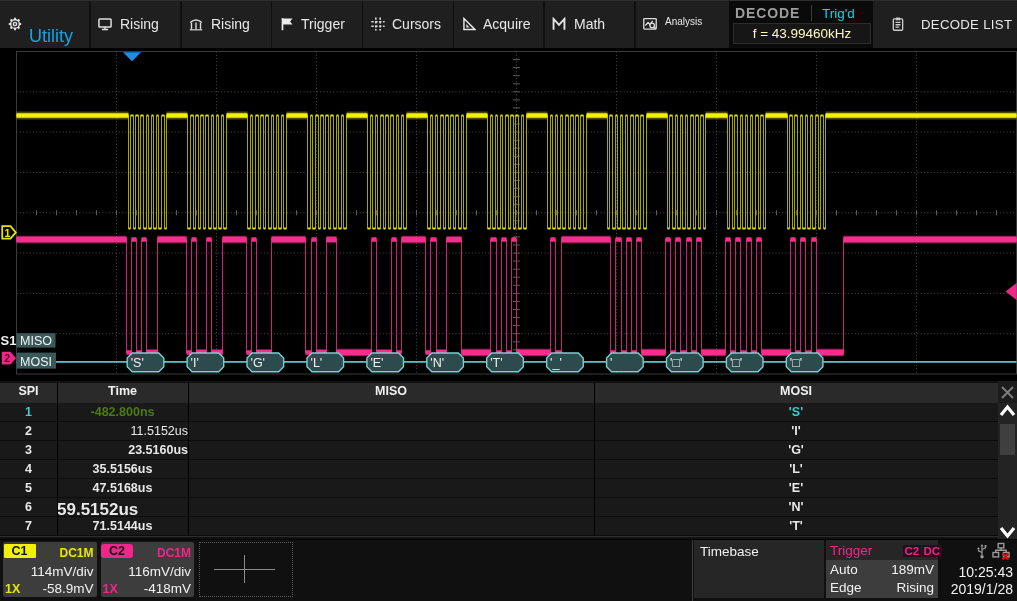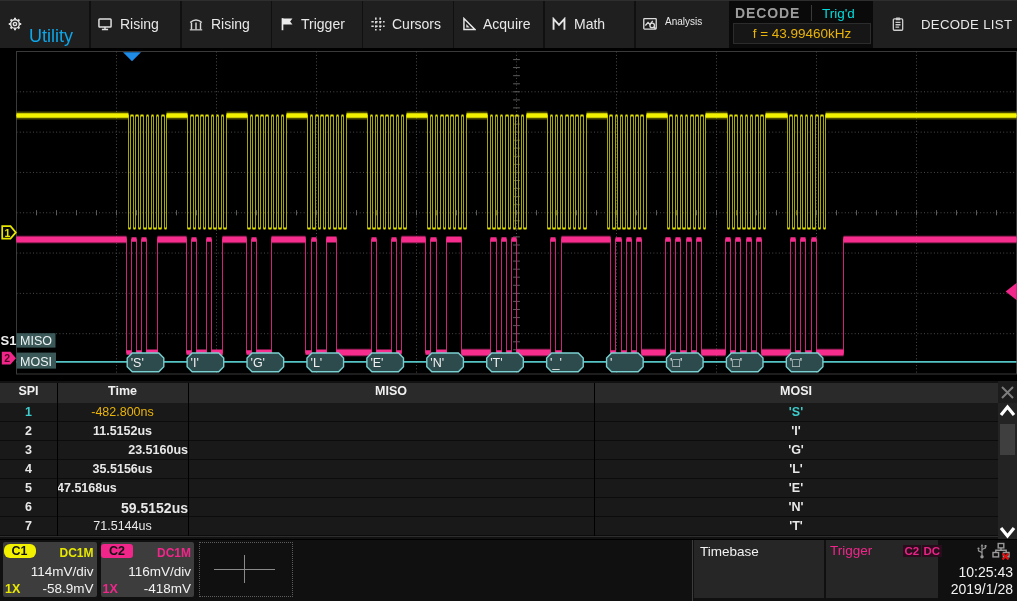--- a/index.html
+++ b/index.html
@@ -76,21 +76,21 @@
         <path d="M13.8 12.8 L16.2 15.2" stroke-width="2.2"></path>
       </g>
     </svg>
 <div style="position:absolute;left:665px;top:15px;font-size:10px;color:#e8e8e8">Analysis</div>
 
 <div class="abs" style="left:729px;top:0;width:144px;height:47px;background:#0a0a0a"></div>
 <div class="abs" style="left:735px;top:4px;font-size:14px;font-weight:bold;letter-spacing:0.9px;color:#9c9c9c">DECODE</div>
 <div class="abs" style="left:811px;top:4px;width:1px;height:16px;background:#3a3a3a"></div>
 <div class="abs" style="left:822px;top:5px;font-size:13.5px;color:#00dcdc">Trig'd</div>
 <div class="abs" style="left:733px;top:22px;width:138px;height:21px;background:#161616;border:1px solid #2c2c2c"></div>
-<div class="abs" style="left:733px;top:25px;width:138px;text-align:center;font-size:13.5px;color:#eab308">f = 43.99460kHz</div>
+<div class="abs" style="left:733px;top:25px;width:138px;text-align:center;font-size:13.5px;color:#fef9c3">f = 43.99460kHz</div>
 
 <div class="abs" style="left:873px;top:0;width:144px;height:47px;background:#1f1f1f"></div>
 <svg style="position:absolute;left:891px;top:15.5px" width="14" height="14" viewBox="0 0 18 18">
       <g fill="none" stroke="#cccccc" stroke-width="1.7">
 <rect x="3" y="2.5" width="12" height="14.5" rx="1.2"></rect>
 <rect x="6.2" y="0.8" width="5.6" height="3.4" rx="0.8" fill="#cccccc" stroke="none"></rect>
 <path d="M5.8 7 H12.2 M5.8 10 H12.2 M5.8 13 H10.5"></path>
       </g>
     </svg>
 <div class="abs" style="left:921px;top:16px;font-size:13.2px;letter-spacing:0.3px;color:#e8e8e8">DECODE&nbsp;LIST</div>
@@ -153,45 +153,45 @@
 </svg>
 
 <div class="abs" style="left:0;top:381px;width:1017px;height:158px;background:#111">
   <div class="abs" style="left:0;top:2px;width:998px;height:19.5px;background:#2a2a2a"></div>
   <div class="abs" style="left:0;top:3px;width:57px;text-align:center;font-size:12.5px;font-weight:bold;color:#f0f0f0">SPI</div>
   <div class="abs" style="left:57px;top:3px;width:131px;text-align:center;font-size:12.5px;font-weight:bold;color:#f0f0f0">Time</div>
   <div class="abs" style="left:188px;top:3px;width:406px;text-align:center;font-size:12.5px;font-weight:bold;color:#f0f0f0">MISO</div>
   <div class="abs" style="left:594px;top:3px;width:404px;text-align:center;font-size:12.5px;font-weight:bold;color:#f0f0f0">MOSI</div>
   <div class="abs" style="left:0;top:21.5px;width:998px;height:19px;background:#191919;border-bottom:1px solid #0c0c0c"></div>
   <div class="abs" style="left:0;top:24.0px;width:57px;text-align:center;font-size:12.5px;font-weight:bold;color:#3ecccc">1</div>
-  <div class="abs" style="left:57px;top:24.0px;width:131px;text-align:center;font-size:12.5px;font-weight:normal;color:#eab308">-482.800ns</div>
+  <div class="abs" style="left:57px;top:24.0px;width:131px;text-align:center;font-size:12.5px;font-weight:bold;color:#4d7c0f">-482.800ns</div>
   <div class="abs" style="left:594px;top:24.0px;width:404px;text-align:center;font-size:12.5px;font-weight:bold;color:#3ecccc">'S'</div>
   <div class="abs" style="left:0;top:40.5px;width:998px;height:19px;background:#191919;border-bottom:1px solid #0c0c0c"></div>
   <div class="abs" style="left:0;top:43.0px;width:57px;text-align:center;font-size:12.5px;font-weight:bold;color:#e8e8e8">2</div>
-  <div class="abs" style="left:57px;top:43.0px;width:131px;text-align:center;font-size:12.5px;font-weight:bold;color:#e8e8e8">11.5152us</div>
+  <div class="abs" style="left:57px;top:43.0px;width:131px;text-align:right;font-size:12.5px;font-weight:normal;color:#e8e8e8">11.5152us</div>
   <div class="abs" style="left:594px;top:43.0px;width:404px;text-align:center;font-size:12.5px;font-weight:bold;color:#e8e8e8">'I'</div>
   <div class="abs" style="left:0;top:59.5px;width:998px;height:19px;background:#191919;border-bottom:1px solid #0c0c0c"></div>
   <div class="abs" style="left:0;top:62.0px;width:57px;text-align:center;font-size:12.5px;font-weight:bold;color:#e8e8e8">3</div>
   <div class="abs" style="left:57px;top:62.0px;width:131px;text-align:right;font-size:12.5px;font-weight:bold;color:#e8e8e8">23.5160us</div>
   <div class="abs" style="left:594px;top:62.0px;width:404px;text-align:center;font-size:12.5px;font-weight:bold;color:#e8e8e8">'G'</div>
   <div class="abs" style="left:0;top:78.5px;width:998px;height:19px;background:#191919;border-bottom:1px solid #0c0c0c"></div>
   <div class="abs" style="left:0;top:81.0px;width:57px;text-align:center;font-size:12.5px;font-weight:bold;color:#e8e8e8">4</div>
   <div class="abs" style="left:57px;top:81.0px;width:131px;text-align:center;font-size:12.5px;font-weight:bold;color:#e8e8e8">35.5156us</div>
   <div class="abs" style="left:594px;top:81.0px;width:404px;text-align:center;font-size:12.5px;font-weight:bold;color:#e8e8e8">'L'</div>
   <div class="abs" style="left:0;top:97.5px;width:998px;height:19px;background:#191919;border-bottom:1px solid #0c0c0c"></div>
   <div class="abs" style="left:0;top:100.0px;width:57px;text-align:center;font-size:12.5px;font-weight:bold;color:#e8e8e8">5</div>
-  <div class="abs" style="left:57px;top:100.0px;width:131px;text-align:left;font-size:12.5px;font-weight:bold;color:#e8e8e8">47.5168us</div>
+  <div class="abs" style="left:57px;top:100.0px;width:131px;text-align:center;font-size:12.5px;font-weight:bold;color:#e8e8e8">47.5168us</div>
   <div class="abs" style="left:594px;top:100.0px;width:404px;text-align:center;font-size:12.5px;font-weight:bold;color:#e8e8e8">'E'</div>
   <div class="abs" style="left:0;top:116.5px;width:998px;height:19px;background:#191919;border-bottom:1px solid #0c0c0c"></div>
   <div class="abs" style="left:0;top:119.0px;width:57px;text-align:center;font-size:12.5px;font-weight:bold;color:#e8e8e8">6</div>
-  <div class="abs" style="left:57px;top:119.0px;width:131px;text-align:right;font-size:14px;font-weight:bold;color:#e8e8e8">59.5152us</div>
+  <div class="abs" style="left:57px;top:119.0px;width:131px;text-align:left;font-size:17px;font-weight:bold;color:#e8e8e8">59.5152us</div>
   <div class="abs" style="left:594px;top:119.0px;width:404px;text-align:center;font-size:12.5px;font-weight:bold;color:#e8e8e8">'N'</div>
   <div class="abs" style="left:0;top:135.5px;width:998px;height:19px;background:#191919;border-bottom:1px solid #0c0c0c"></div>
   <div class="abs" style="left:0;top:138.0px;width:57px;text-align:center;font-size:12.5px;font-weight:bold;color:#e8e8e8">7</div>
-  <div class="abs" style="left:57px;top:138.0px;width:131px;text-align:center;font-size:12.5px;font-weight:normal;color:#e8e8e8">71.5144us</div>
+  <div class="abs" style="left:57px;top:138.0px;width:131px;text-align:center;font-size:12.5px;font-weight:bold;color:#e8e8e8">71.5144us</div>
   <div class="abs" style="left:594px;top:138.0px;width:404px;text-align:center;font-size:12.5px;font-weight:bold;color:#e8e8e8">'T'</div>
 
   <div class="abs" style="left:57px;top:2px;width:1px;height:153px;background:#000"></div>
   <div class="abs" style="left:188px;top:2px;width:1px;height:153px;background:#000"></div>
   <div class="abs" style="left:594px;top:2px;width:1px;height:153px;background:#000"></div>
   <div class="abs" style="left:0px;top:154.5px;width:998px;height:1px;background:#2e2e2e"></div>
 
   <div class="abs" style="left:998px;top:0;width:19px;height:22px;background:#1c1c1c"></div>
   <svg class="abs" style="left:999px;top:3px" width="17" height="17" viewBox="0 0 17 17">
       <path d="M3 3 L14 14 M14 3 L3 14" stroke="#7d7d7d" stroke-width="2" fill="none"></path>
@@ -202,21 +202,21 @@
     </svg>
   <div class="abs" style="left:1000px;top:43px;width:15px;height:31px;background:#3f3f3f"></div>
   <svg class="abs" style="left:999px;top:144px" width="17" height="14" viewBox="0 0 17 14">
       <path d="M2 3 L8.5 11 L15 3" stroke="#fff" stroke-width="3.2" fill="none"></path>
     </svg>
 </div>
 
 <div class="abs" style="left:0;top:540px;width:1017px;height:61px;background:#101010">
 
   <div class="abs" style="left:3px;top:1.5px;width:93.5px;height:55.5px;background:#3d3d3d;border-radius:2px">
-    <div class="abs" style="left:0.5px;top:2.5px;width:32px;height:14px;background:#f2f200;border-radius:6px;text-align:center;font-size:12.5px;font-weight:bold;color:#111;line-height:14px">C1</div>
+    <div class="abs" style="left:0.5px;top:2.5px;width:32px;height:14px;background:#f2f200;border-radius:1px;text-align:center;font-size:12.5px;font-weight:bold;color:#111;line-height:14px">C1</div>
     <div class="abs" style="right:3px;top:4px;font-size:12px;font-weight:bold;color:#e8e800">DC1M</div>
     <div class="abs" style="right:3px;top:22px;font-size:13.5px;color:#f2f2f2">114mV/div</div>
     <div class="abs" style="left:2px;top:40px;font-size:12.5px;font-weight:bold;color:#e8e800">1X</div>
     <div class="abs" style="right:3px;top:39px;font-size:13.5px;color:#f2f2f2">-58.9mV</div>
   </div>
 
   <div class="abs" style="left:100.5px;top:1.5px;width:93.5px;height:55.5px;background:#3d3d3d;border-radius:2px">
     <div class="abs" style="left:0.5px;top:2.5px;width:32px;height:14px;background:#f0268b;border-radius:3px;text-align:center;font-size:12.5px;font-weight:bold;color:#111;line-height:14px">C2</div>
     <div class="abs" style="right:3px;top:4px;font-size:12px;font-weight:bold;color:#f0268b">DC1M</div>
     <div class="abs" style="right:3px;top:22px;font-size:13.5px;color:#f2f2f2">116mV/div</div>
@@ -231,20 +231,26 @@
   <div class="abs" style="left:691.5px;top:0;width:1px;height:61px;background:#3c3c3c"></div>
 
   <div class="abs" style="left:694px;top:0;width:130px;height:58px;background:#262626">
     <div class="abs" style="left:6px;top:3.5px;font-size:13.5px;color:#f2f2f2">Timebase</div>
   </div>
 
   <div class="abs" style="left:826px;top:0;width:112px;height:58px;background:#262626">
     <div class="abs" style="left:4px;top:3px;font-size:13.5px;color:#f0268b">Trigger</div>
     <div class="abs" style="left:77px;top:5px;font-size:11.5px;font-weight:bold;color:#e82486;background:#2a0d1d;padding:0 1.5px">C2</div>
     <div class="abs" style="left:96px;top:5px;font-size:11.5px;font-weight:bold;color:#e82486;background:#2a0d1d;padding:0 1.5px">DC</div>
+    <div class="abs" style="left:0;top:20px;width:112px;height:38px;background:#3d3d3d">
+      <div class="abs" style="left:4px;top:2px;font-size:13.5px;color:#f2f2f2">Auto</div>
+      <div class="abs" style="right:4px;top:2px;font-size:13.5px;color:#f2f2f2">189mV</div>
+      <div class="abs" style="left:4px;top:20px;font-size:13.5px;color:#f2f2f2">Edge</div>
+      <div class="abs" style="right:4px;top:20px;font-size:13.5px;color:#f2f2f2">Rising</div>
+    </div>
   </div>
 
   <svg class="abs" style="left:975px;top:4px" width="14" height="15" viewBox="0 0 14 15">
     <g stroke="#9a9a9a" stroke-width="1.2" fill="none">
     <path d="M7 2.5 V11.5"></path>
         <path d="M7 5.5 L10.5 3.8 V2.5"></path>
         <path d="M7 8.5 L3.5 6.8 V5.5"></path>
       </g>
     <path d="M7 0 L8.5 2.5 H5.5 Z" fill="#9a9a9a"></path>
     <circle cx="7" cy="12.8" r="1.7" fill="#9a9a9a"></circle>

